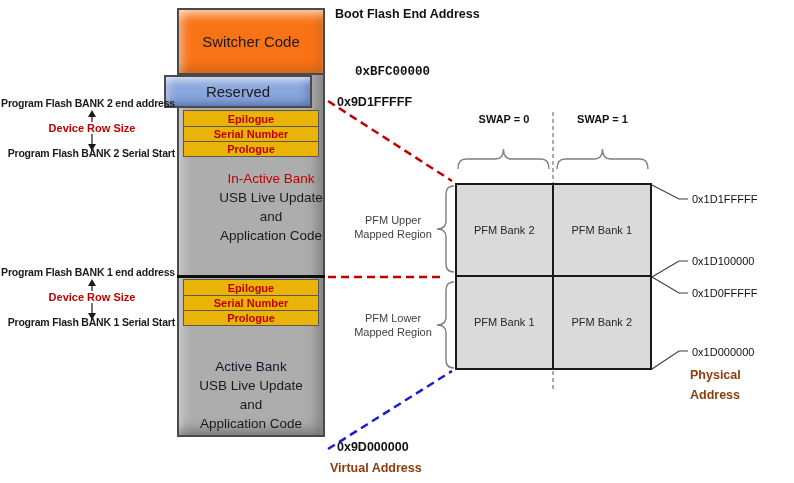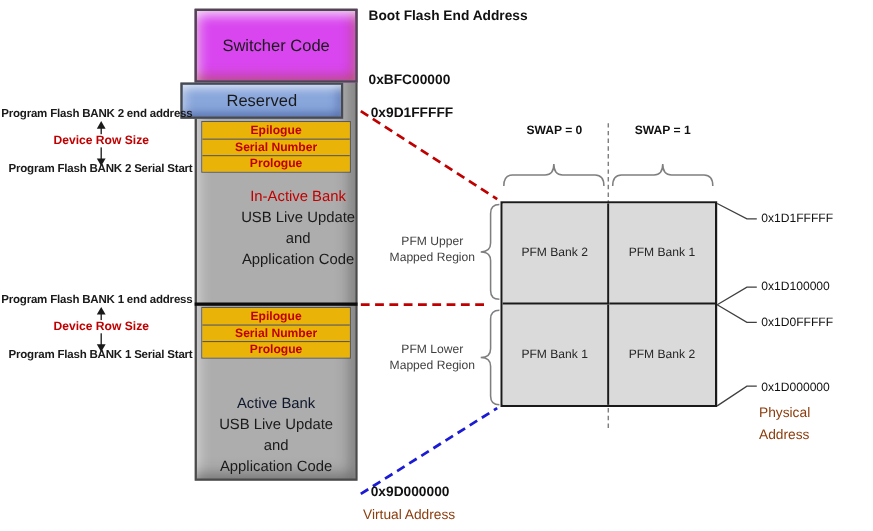--- a/index.html
+++ b/index.html
@@ -15,21 +15,21 @@
   
   .stack{
     left:177px;top:8px;width:148px;height:429px;box-sizing:border-box;
     background:#adadad;border:2px solid #4a4a4a;
     box-shadow:inset 0 10px 12px -6px rgba(255,255,255,.65),
                inset -10px -10px 14px -7px rgba(50,50,50,.55),
                inset 10px 0 12px -7px rgba(255,255,255,.4);
   }
   .seg{box-sizing:border-box;border:2px solid #4a4a4a;display:flex;align-items:center;justify-content:center;}
   .seg-switcher{
-    left:177px;top:8px;width:148px;height:67px;background:#d946ef;font-size:15px;
+    left:177px;top:8px;width:148px;height:67px;background:#f97316;font-size:15px;
     box-shadow:inset 0 9px 11px -5px rgba(255,255,255,.75),
                inset 0 -9px 11px -5px rgba(150,75,20,.45),
                inset 9px 0 11px -6px rgba(255,255,255,.5),
                inset -9px 0 11px -6px rgba(150,75,20,.4);
   }
   .seg-reserved{
     left:164px;top:75px;width:148px;height:33px;background:#8aa7dc;font-size:15px;
     box-shadow:inset 0 7px 9px -4px rgba(255,255,255,.75),
                inset 0 -7px 9px -4px rgba(35,60,130,.5),
                inset 8px 0 10px -6px rgba(255,255,255,.5),
@@ -45,21 +45,21 @@
   .bank-block{left:179px;width:144px;text-align:center;font-size:13.5px;line-height:19px;}
   .bank-title-red{color:#c00000;}
   .bank-title-blue{color:#0f172a;}
   .divider{left:177px;top:275px;width:148px;height:3px;background:#0d0d0d;}
 
   
   .blk-label{font-weight:bold;font-size:12.5px;white-space:nowrap;color:#111;}
   .left-label{right:619px;font-weight:bold;font-size:10.5px;letter-spacing:-0.2px;white-space:nowrap;color:#1a1a1a;padding-left:16px;}
   .row-size{width:120px;text-align:center;font-size:11px;font-weight:bold;color:#c00000;}
   .row-size span{background:#ffffff;padding:0 2px;}
-  .axis-label{font-weight:normal;font-size:12.5px;color:#8b3d0e;white-space:nowrap;line-height:20px;}
+  .axis-label{font-weight:bold;font-size:12.5px;color:#8b3d0e;white-space:nowrap;line-height:20px;}
 
   
   .swap-table{
     left:455px;top:183px;width:197px;height:187px;box-sizing:border-box;
     border:2px solid #1a1a1a;display:grid;grid-template-columns:1fr 1fr;grid-template-rows:1fr 1fr;
   }
   .cell{
     box-sizing:border-box;background:#dadada;display:flex;align-items:center;justify-content:center;
     font-size:11px;color:#262626;
   }
@@ -154,21 +154,21 @@
     </div>
     <div class="abs left-label" style="top:147px;">Program Flash BANK 2 Serial Start</div>
 
     <div class="abs left-label" style="top:266px;">Program Flash BANK 1 end address</div>
     <div class="abs row-size" style="left:32px;top:291px;">
       <span>Device Row Size</span>
     </div>
     <div class="abs left-label" style="top:316px;">Program Flash BANK 1 Serial Start</div>
 
     <div class="abs blk-label" style="left:335px;top:7px;">Boot Flash End Address</div>
-    <div class="abs blk-label" style="left:335px;top:65px;">0xBFC00000</div>
+    <div class="abs blk-label" style="left:355px;top:65px;font-family:Liberation Mono, monospace;">0xBFC00000</div>
     <div class="abs blk-label" style="left:337px;top:95px;">0x9D1FFFFF</div>
     <div class="abs blk-label" style="left:337px;top:440px;">0x9D000000</div>
     <div class="abs axis-label" style="left:330px;top:458px;">Virtual Address</div>
 
     <div class="abs swap-header" style="left:455px;width:98px;">SWAP = 0</div>
     <div class="abs swap-header" style="left:554px;width:97px;">SWAP = 1</div>
 
     <div class="abs region-label" style="left:351px;top:213px;">
       <div>PFM Upper</div>
       <div>Mapped Region</div>

